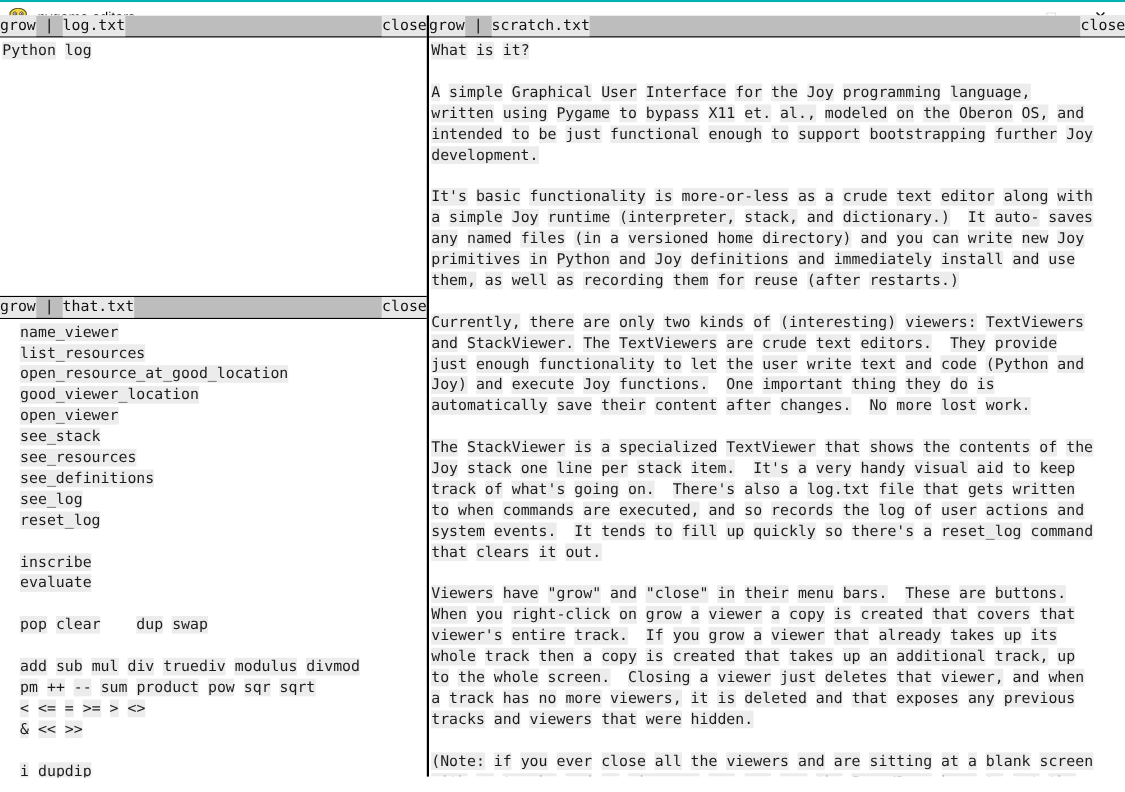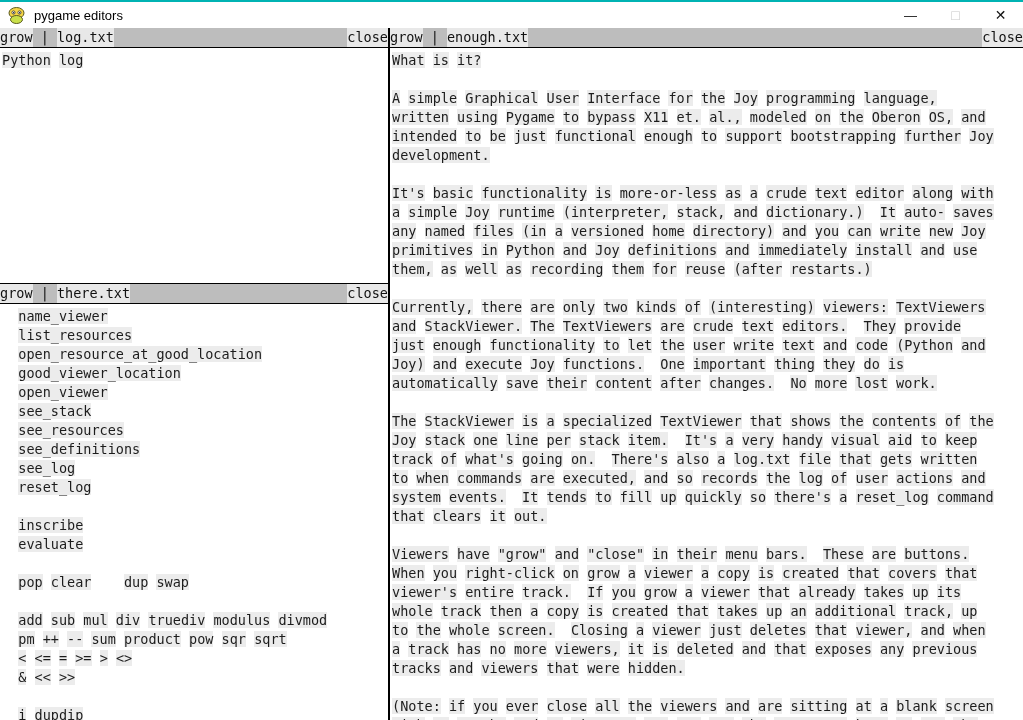--- a/index.html
+++ b/index.html
@@ -16,21 +16,21 @@
   .titlebar .app-icon{width:17px;height:17px;margin:0 9px 0 8px;flex:0 0 auto;}
   .titlebar .title-text{font-size:13px;color:#000;}
   .win-controls{margin-left:auto;display:flex;height:26px;}
   .win-btn{
     width:45px;height:26px;display:flex;align-items:center;justify-content:center;
     font-size:13px;color:#111;cursor:default;user-select:none;
   }
   .win-btn.maximize{color:#c9c9c9;font-size:14px;}
   .win-btn.close-win{font-size:14px;}
   
-  .app{position:absolute;left:0;top:28px;width:886px;height:692px;background:#fff;border-radius:12px;}
+  .app{position:absolute;left:0;top:14px;width:886px;height:692px;background:#fff;border-radius:12px;}
   .col-left{position:absolute;left:0;top:0;width:388px;height:692px;}
   .divider-v{position:absolute;left:388px;top:0;width:2px;height:692px;background:#000;}
   .col-right{position:absolute;left:390px;top:0;width:633px;height:692px;}
   
   .viewer{position:absolute;left:0;right:0;overflow:hidden;background:#fff;}
   .viewer-log{top:0;height:255px;}
   .viewer-menu{top:255px;height:437px;border-top:1px solid #000;}
   .viewer-scratch{top:0;height:692px;}
   .menubar{
     height:19px;line-height:19px;background:#bdbdbd;border-bottom:1px solid #000;
@@ -79,34 +79,34 @@
       <div class="viewer viewer-log">
         <div class="menubar">
           <span class="hl grow-btn">grow</span><span class="sep">|</span><span class="hl">log.txt</span>
           <span class="hl close-btn">close</span>
         </div>
         <div class="content"><div class="line"><span class="hl">Python</span> <span class="hl">log</span></div></div>
       </div>
 
       <div class="viewer viewer-menu">
         <div class="menubar">
-          <span class="hl grow-btn">grow</span><span class="sep">|</span><span class="hl">there.txt</span>
+          <span class="hl grow-btn">grow</span><span class="sep">|</span><span class="hl">that.txt</span>
           <span class="hl close-btn">close</span>
         </div>
         <div class="content"><div class="line">  <span class="hl">name_viewer</span></div><div class="line">  <span class="hl">list_resources</span></div><div class="line">  <span class="hl">open_resource_at_good_location</span></div><div class="line">  <span class="hl">good_viewer_location</span></div><div class="line">  <span class="hl">open_viewer</span></div><div class="line">  <span class="hl">see_stack</span></div><div class="line">  <span class="hl">see_resources</span></div><div class="line">  <span class="hl">see_definitions</span></div><div class="line">  <span class="hl">see_log</span></div><div class="line">  <span class="hl">reset_log</span></div><div class="line">&nbsp;</div><div class="line">  <span class="hl">inscribe</span></div><div class="line">  <span class="hl">evaluate</span></div><div class="line">&nbsp;</div><div class="line">  <span class="hl">pop</span> <span class="hl">clear</span>    <span class="hl">dup</span> <span class="hl">swap</span></div><div class="line">&nbsp;</div><div class="line">  <span class="hl">add</span> <span class="hl">sub</span> <span class="hl">mul</span> <span class="hl">div</span> <span class="hl">truediv</span> <span class="hl">modulus</span> <span class="hl">divmod</span></div><div class="line">  <span class="hl">pm</span> <span class="hl">++</span> <span class="hl">--</span> <span class="hl">sum</span> <span class="hl">product</span> <span class="hl">pow</span> <span class="hl">sqr</span> <span class="hl">sqrt</span></div><div class="line">  <span class="hl">&lt;</span> <span class="hl">&lt;=</span> <span class="hl">=</span> <span class="hl">&gt;=</span> <span class="hl">&gt;</span> <span class="hl">&lt;&gt;</span></div><div class="line">  <span class="hl">&amp;</span> <span class="hl">&lt;&lt;</span> <span class="hl">&gt;&gt;</span></div><div class="line">&nbsp;</div><div class="line">  <span class="hl">i</span> <span class="hl">dupdip</span></div></div>
       </div>
     </div>
 
     <div class="divider-v"></div>
 
     <div class="col-right">
 
       <div class="viewer viewer-scratch">
         <div class="menubar">
-          <span class="hl grow-btn">grow</span><span class="sep">|</span><span class="hl">enough.txt</span>
+          <span class="hl grow-btn">grow</span><span class="sep">|</span><span class="hl">scratch.txt</span>
           <span class="hl close-btn">close</span>
         </div>
         <div class="content"><div class="line"><span class="hl">What</span> <span class="hl">is</span> <span class="hl">it?</span></div><div class="line">&nbsp;</div><div class="line"><span class="hl">A</span> <span class="hl">simple</span> <span class="hl">Graphical</span> <span class="hl">User</span> <span class="hl">Interface</span> <span class="hl">for</span> <span class="hl">the</span> <span class="hl">Joy</span> <span class="hl">programming</span> <span class="hl">language,</span></div><div class="line"><span class="hl">written</span> <span class="hl">using</span> <span class="hl">Pygame</span> <span class="hl">to</span> <span class="hl">bypass</span> <span class="hl">X11</span> <span class="hl">et.</span> <span class="hl">al.,</span> <span class="hl">modeled</span> <span class="hl">on</span> <span class="hl">the</span> <span class="hl">Oberon</span> <span class="hl">OS,</span> <span class="hl">and</span></div><div class="line"><span class="hl">intended</span> <span class="hl">to</span> <span class="hl">be</span> <span class="hl">just</span> <span class="hl">functional</span> <span class="hl">enough</span> <span class="hl">to</span> <span class="hl">support</span> <span class="hl">bootstrapping</span> <span class="hl">further</span> <span class="hl">Joy</span></div><div class="line"><span class="hl">development.</span></div><div class="line">&nbsp;</div><div class="line"><span class="hl">It's</span> <span class="hl">basic</span> <span class="hl">functionality</span> <span class="hl">is</span> <span class="hl">more-or-less</span> <span class="hl">as</span> <span class="hl">a</span> <span class="hl">crude</span> <span class="hl">text</span> <span class="hl">editor</span> <span class="hl">along</span> <span class="hl">with</span></div><div class="line"><span class="hl">a</span> <span class="hl">simple</span> <span class="hl">Joy</span> <span class="hl">runtime</span> <span class="hl">(interpreter,</span> <span class="hl">stack,</span> <span class="hl">and</span> <span class="hl">dictionary.)</span>  <span class="hl">It</span> <span class="hl">auto-</span> <span class="hl">saves</span></div><div class="line"><span class="hl">any</span> <span class="hl">named</span> <span class="hl">files</span> <span class="hl">(in</span> <span class="hl">a</span> <span class="hl">versioned</span> <span class="hl">home</span> <span class="hl">directory)</span> <span class="hl">and</span> <span class="hl">you</span> <span class="hl">can</span> <span class="hl">write</span> <span class="hl">new</span> <span class="hl">Joy</span></div><div class="line"><span class="hl">primitives</span> <span class="hl">in</span> <span class="hl">Python</span> <span class="hl">and</span> <span class="hl">Joy</span> <span class="hl">definitions</span> <span class="hl">and</span> <span class="hl">immediately</span> <span class="hl">install</span> <span class="hl">and</span> <span class="hl">use</span></div><div class="line"><span class="hl">them,</span> <span class="hl">as</span> <span class="hl">well</span> <span class="hl">as</span> <span class="hl">recording</span> <span class="hl">them</span> <span class="hl">for</span> <span class="hl">reuse</span> <span class="hl">(after</span> <span class="hl">restarts.)</span></div><div class="line">&nbsp;</div><div class="line"><span class="hl">Currently,</span> <span class="hl">there</span> <span class="hl">are</span> <span class="hl">only</span> <span class="hl">two</span> <span class="hl">kinds</span> <span class="hl">of</span> <span class="hl">(interesting)</span> <span class="hl">viewers:</span> <span class="hl">TextViewers</span></div><div class="line"><span class="hl">and</span> <span class="hl">StackViewer.</span> <span class="hl">The</span> <span class="hl">TextViewers</span> <span class="hl">are</span> <span class="hl">crude</span> <span class="hl">text</span> <span class="hl">editors.</span>  <span class="hl">They</span> <span class="hl">provide</span></div><div class="line"><span class="hl">just</span> <span class="hl">enough</span> <span class="hl">functionality</span> <span class="hl">to</span> <span class="hl">let</span> <span class="hl">the</span> <span class="hl">user</span> <span class="hl">write</span> <span class="hl">text</span> <span class="hl">and</span> <span class="hl">code</span> <span class="hl">(Python</span> <span class="hl">and</span></div><div class="line"><span class="hl">Joy)</span> <span class="hl">and</span> <span class="hl">execute</span> <span class="hl">Joy</span> <span class="hl">functions.</span>  <span class="hl">One</span> <span class="hl">important</span> <span class="hl">thing</span> <span class="hl">they</span> <span class="hl">do</span> <span class="hl">is</span></div><div class="line"><span class="hl">automatically</span> <span class="hl">save</span> <span class="hl">their</span> <span class="hl">content</span> <span class="hl">after</span> <span class="hl">changes.</span>  <span class="hl">No</span> <span class="hl">more</span> <span class="hl">lost</span> <span class="hl">work.</span></div><div class="line">&nbsp;</div><div class="line"><span class="hl">The</span> <span class="hl">StackViewer</span> <span class="hl">is</span> <span class="hl">a</span> <span class="hl">specialized</span> <span class="hl">TextViewer</span> <span class="hl">that</span> <span class="hl">shows</span> <span class="hl">the</span> <span class="hl">contents</span> <span class="hl">of</span> <span class="hl">the</span></div><div class="line"><span class="hl">Joy</span> <span class="hl">stack</span> <span class="hl">one</span> <span class="hl">line</span> <span class="hl">per</span> <span class="hl">stack</span> <span class="hl">item.</span>  <span class="hl">It's</span> <span class="hl">a</span> <span class="hl">very</span> <span class="hl">handy</span> <span class="hl">visual</span> <span class="hl">aid</span> <span class="hl">to</span> <span class="hl">keep</span></div><div class="line"><span class="hl">track</span> <span class="hl">of</span> <span class="hl">what's</span> <span class="hl">going</span> <span class="hl">on.</span>  <span class="hl">There's</span> <span class="hl">also</span> <span class="hl">a</span> <span class="hl">log.txt</span> <span class="hl">file</span> <span class="hl">that</span> <span class="hl">gets</span> <span class="hl">written</span></div><div class="line"><span class="hl">to</span> <span class="hl">when</span> <span class="hl">commands</span> <span class="hl">are</span> <span class="hl">executed,</span> <span class="hl">and</span> <span class="hl">so</span> <span class="hl">records</span> <span class="hl">the</span> <span class="hl">log</span> <span class="hl">of</span> <span class="hl">user</span> <span class="hl">actions</span> <span class="hl">and</span></div><div class="line"><span class="hl">system</span> <span class="hl">events.</span>  <span class="hl">It</span> <span class="hl">tends</span> <span class="hl">to</span> <span class="hl">fill</span> <span class="hl">up</span> <span class="hl">quickly</span> <span class="hl">so</span> <span class="hl">there's</span> <span class="hl">a</span> <span class="hl">reset_log</span> <span class="hl">command</span></div><div class="line"><span class="hl">that</span> <span class="hl">clears</span> <span class="hl">it</span> <span class="hl">out.</span></div><div class="line">&nbsp;</div><div class="line"><span class="hl">Viewers</span> <span class="hl">have</span> <span class="hl">"grow"</span> <span class="hl">and</span> <span class="hl">"close"</span> <span class="hl">in</span> <span class="hl">their</span> <span class="hl">menu</span> <span class="hl">bars.</span>  <span class="hl">These</span> <span class="hl">are</span> <span class="hl">buttons.</span></div><div class="line"><span class="hl">When</span> <span class="hl">you</span> <span class="hl">right-click</span> <span class="hl">on</span> <span class="hl">grow</span> <span class="hl">a</span> <span class="hl">viewer</span> <span class="hl">a</span> <span class="hl">copy</span> <span class="hl">is</span> <span class="hl">created</span> <span class="hl">that</span> <span class="hl">covers</span> <span class="hl">that</span></div><div class="line"><span class="hl">viewer's</span> <span class="hl">entire</span> <span class="hl">track.</span>  <span class="hl">If</span> <span class="hl">you</span> <span class="hl">grow</span> <span class="hl">a</span> <span class="hl">viewer</span> <span class="hl">that</span> <span class="hl">already</span> <span class="hl">takes</span> <span class="hl">up</span> <span class="hl">its</span></div><div class="line"><span class="hl">whole</span> <span class="hl">track</span> <span class="hl">then</span> <span class="hl">a</span> <span class="hl">copy</span> <span class="hl">is</span> <span class="hl">created</span> <span class="hl">that</span> <span class="hl">takes</span> <span class="hl">up</span> <span class="hl">an</span> <span class="hl">additional</span> <span class="hl">track,</span> <span class="hl">up</span></div><div class="line"><span class="hl">to</span> <span class="hl">the</span> <span class="hl">whole</span> <span class="hl">screen.</span>  <span class="hl">Closing</span> <span class="hl">a</span> <span class="hl">viewer</span> <span class="hl">just</span> <span class="hl">deletes</span> <span class="hl">that</span> <span class="hl">viewer,</span> <span class="hl">and</span> <span class="hl">when</span></div><div class="line"><span class="hl">a</span> <span class="hl">track</span> <span class="hl">has</span> <span class="hl">no</span> <span class="hl">more</span> <span class="hl">viewers,</span> <span class="hl">it</span> <span class="hl">is</span> <span class="hl">deleted</span> <span class="hl">and</span> <span class="hl">that</span> <span class="hl">exposes</span> <span class="hl">any</span> <span class="hl">previous</span></div><div class="line"><span class="hl">tracks</span> <span class="hl">and</span> <span class="hl">viewers</span> <span class="hl">that</span> <span class="hl">were</span> <span class="hl">hidden.</span></div><div class="line">&nbsp;</div><div class="line"><span class="hl">(Note:</span> <span class="hl">if</span> <span class="hl">you</span> <span class="hl">ever</span> <span class="hl">close</span> <span class="hl">all</span> <span class="hl">the</span> <span class="hl">viewers</span> <span class="hl">and</span> <span class="hl">are</span> <span class="hl">sitting</span> <span class="hl">at</span> <span class="hl">a</span> <span class="hl">blank</span> <span class="hl">screen</span></div><div class="line"><span class="hl">with</span> <span class="hl">no</span> <span class="hl">tracks</span> <span class="hl">and</span> <span class="hl">no</span> <span class="hl">viewers,</span> <span class="hl">you</span> <span class="hl">can</span> <span class="hl">use</span> <span class="hl">the</span> <span class="hl">Page/Down</span> <span class="hl">keys</span> <span class="hl">to</span> <span class="hl">get</span> <span class="hl">the</span></div></div>
       </div>
     </div>
 
   </div>
 </div>
 
 </body></html>

